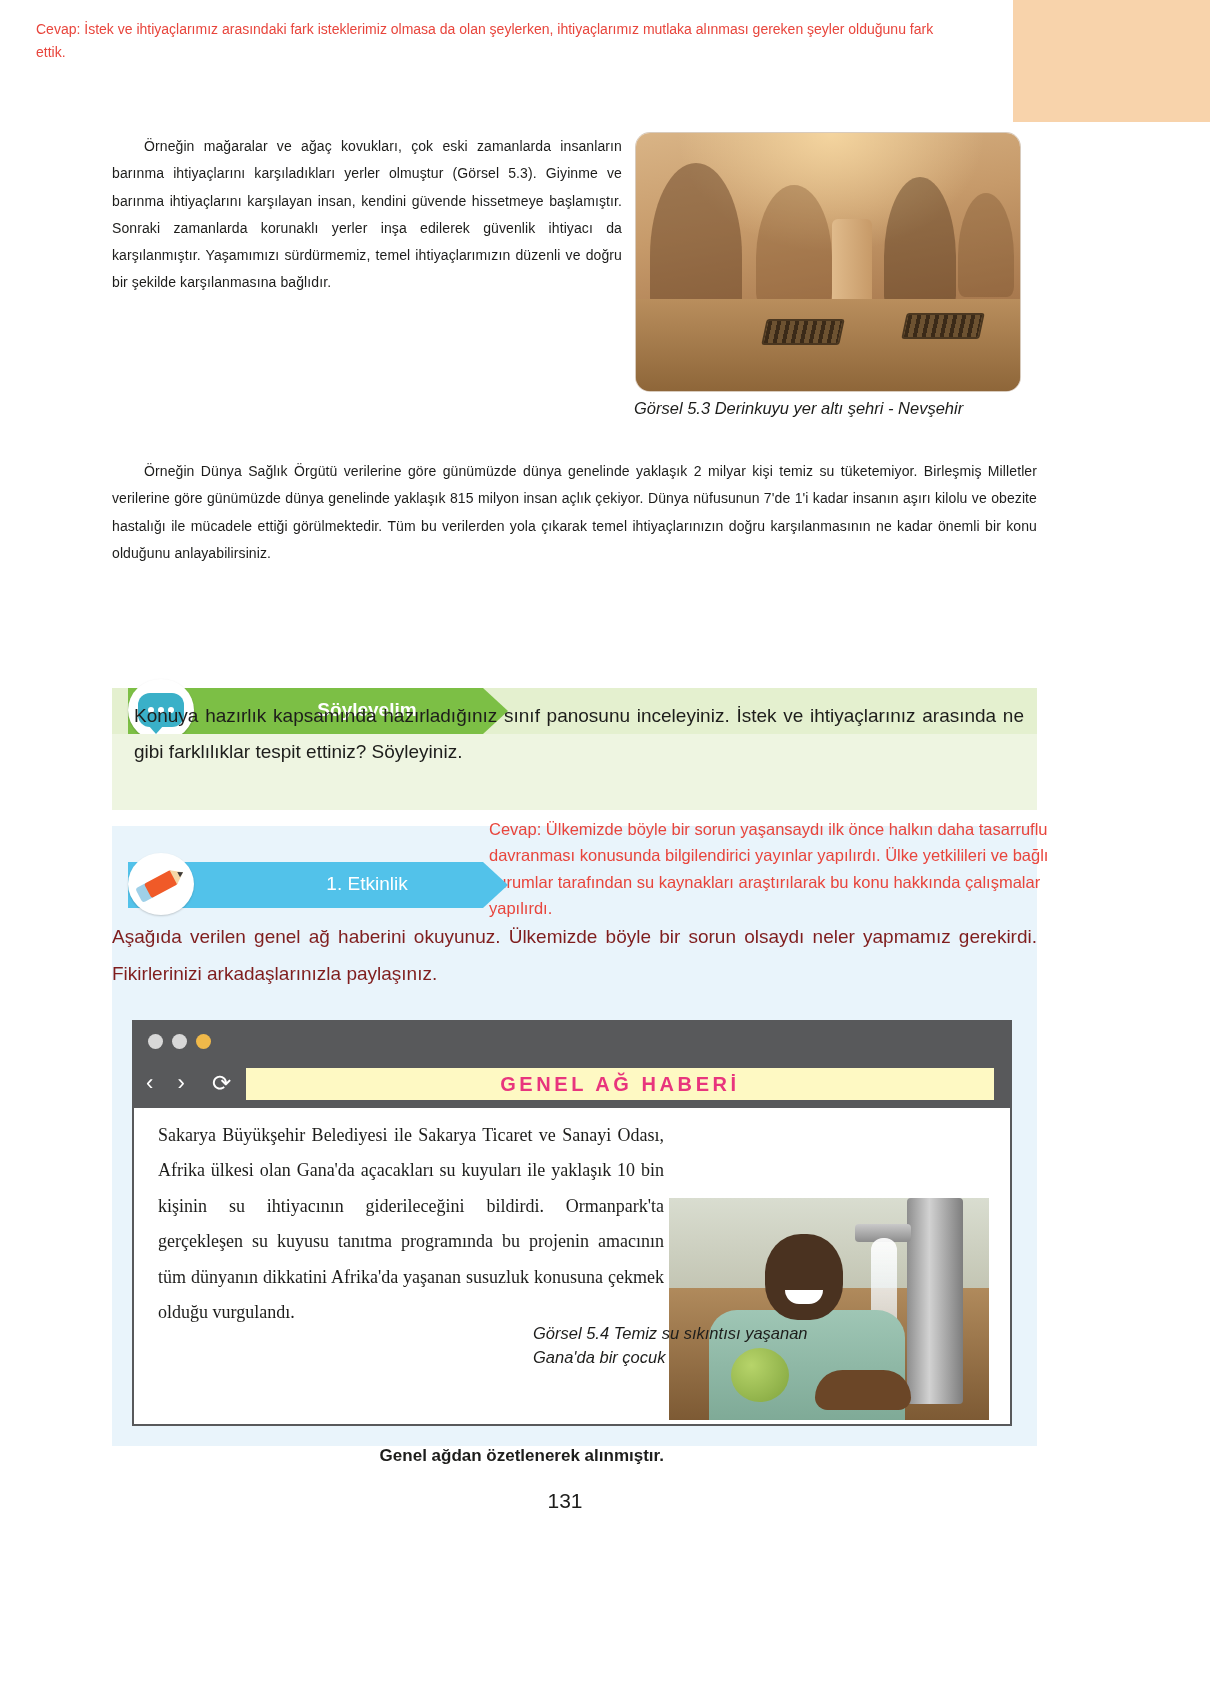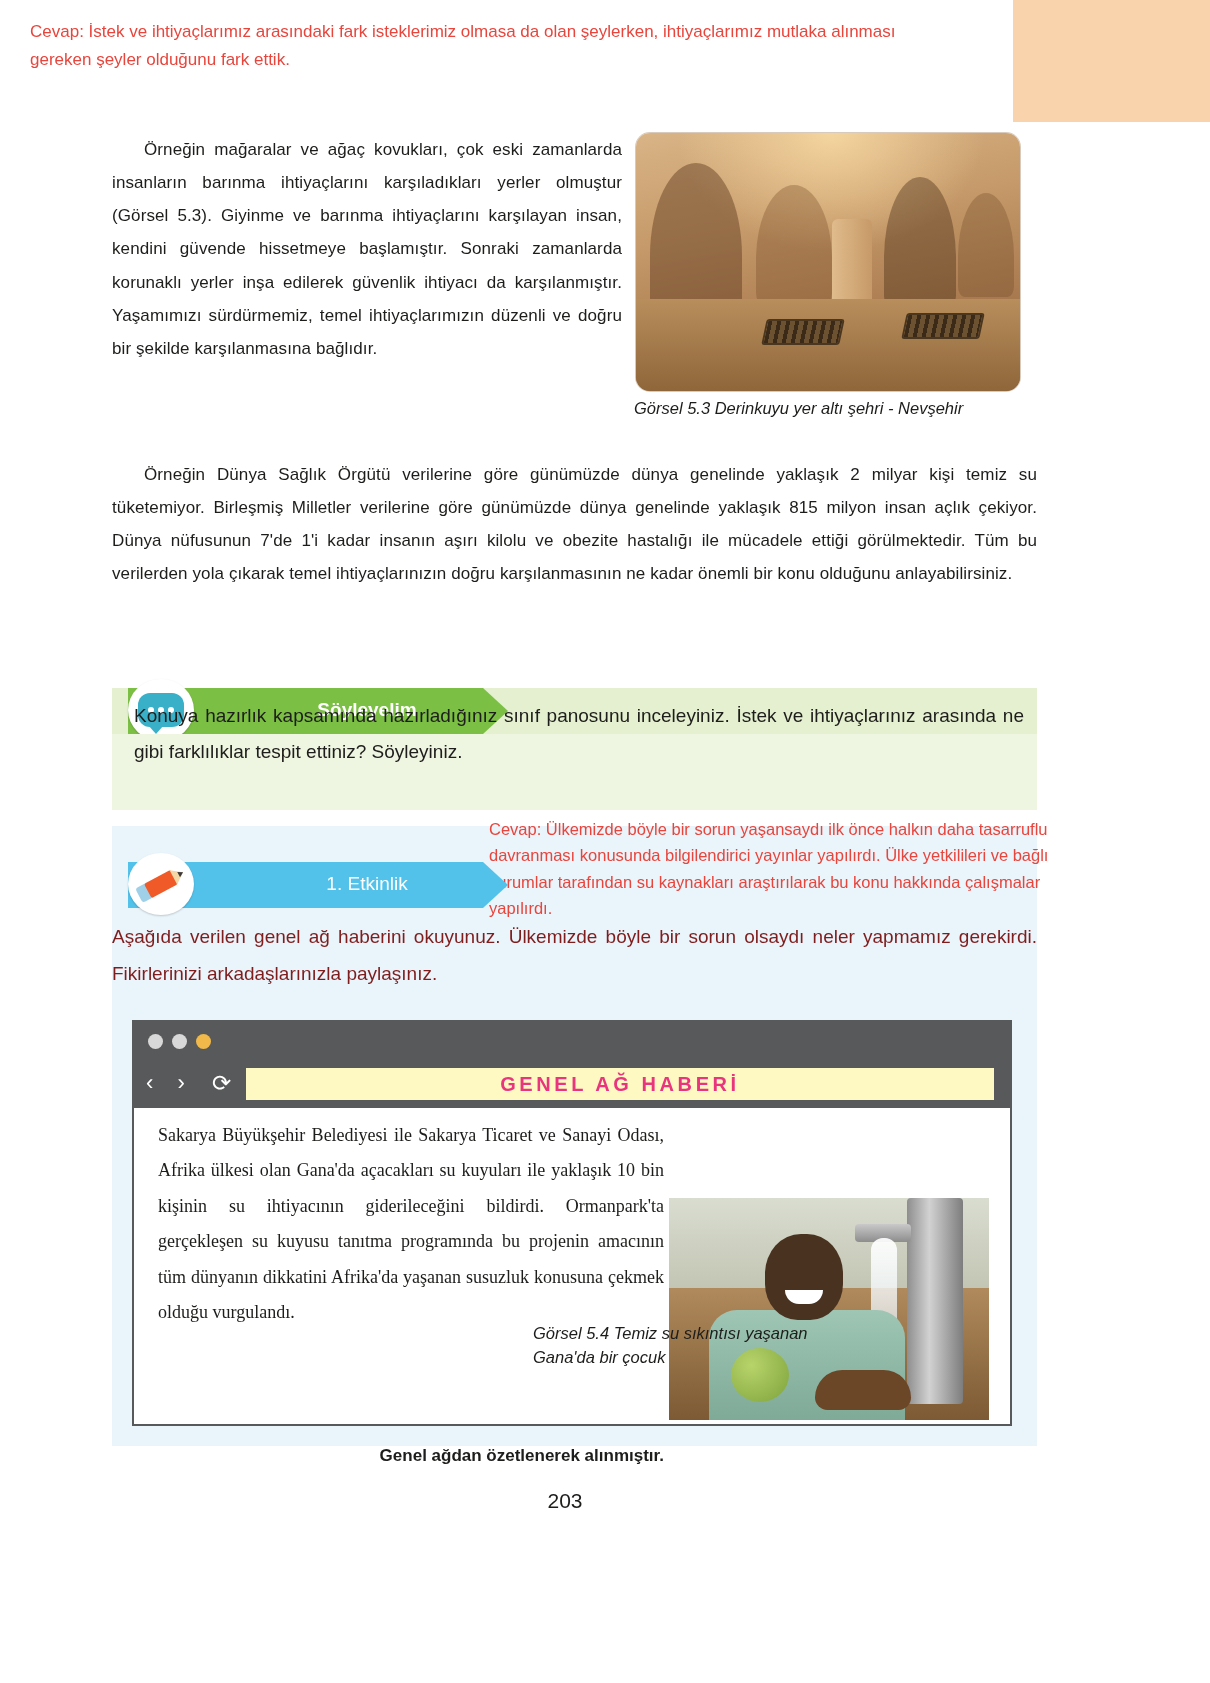--- a/index.html
+++ b/index.html
@@ -17,43 +17,43 @@
 
   .page {
     position: relative;
     width: 1210px;
     height: 1683px;
   }
 
   
   .answer-top {
     position: absolute;
-    left: 30px;
+    left: 36px;
     top: 18px;
     width: 910px;
     color: #e8453c;
-    font-size: 17px;
+    font-size: 14px;
     line-height: 1.62;
     font-family: "Liberation Sans", sans-serif;
   }
 
   
   .corner-tab {
     position: absolute;
     right: 0;
     top: 0;
     width: 197px;
     height: 122px;
     background: #f8d3ab;
   }
 
   
   .para {
     position: absolute;
-    font-size: 17px;
+    font-size: 14px;
     line-height: 1.95;
     color: #1d1d1b;
     text-align: justify;
     letter-spacing: 0.1px;
   }
   .para .indent {
     display: inline-block;
     width: 32px;
   }
 
@@ -517,14 +517,14 @@
         <div class="head"></div>
         <div class="smile"></div>
         <div class="fruit"></div>
         <div class="hands"></div>
       </div>
     </div>
   </div>
 
   <div class="caption cap54">Görsel 5.4 Temiz su sıkıntısı yaşanan Gana'da bir çocuk</div>
 
-  <div class="page-number">203</div>
+  <div class="page-number">131</div>
 </div>
 
 </body></html>

